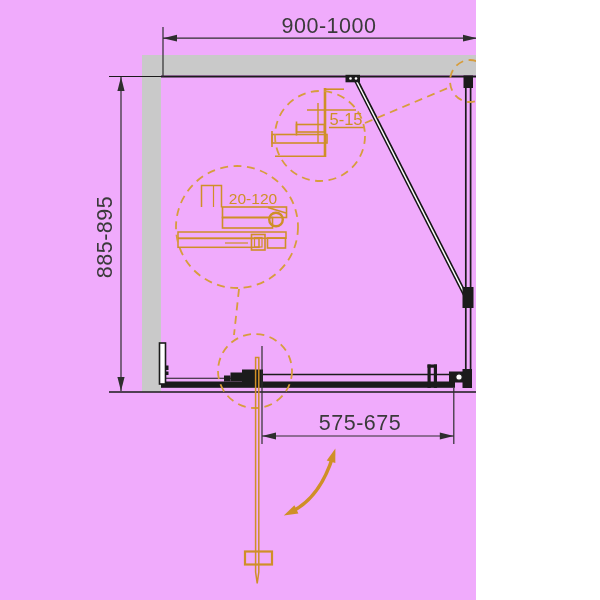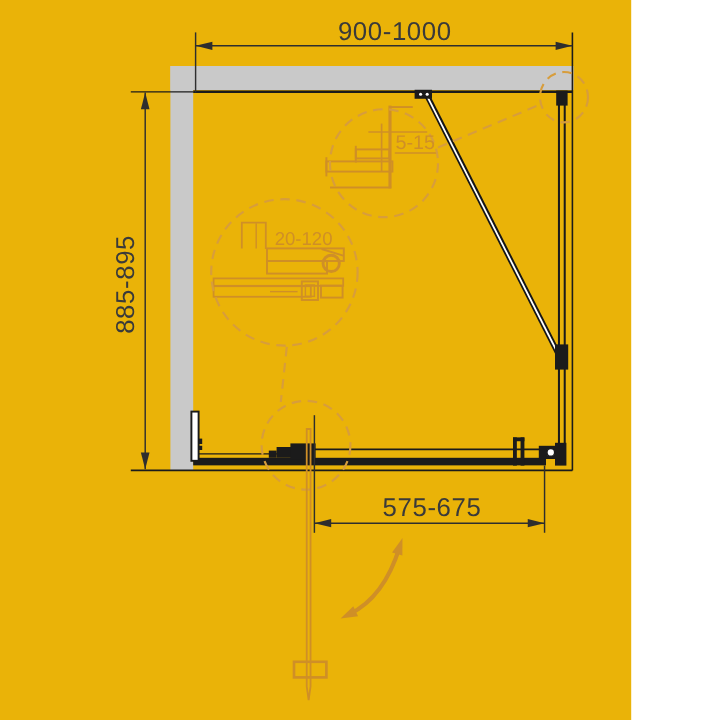--- a/index.html
+++ b/index.html
@@ -3,21 +3,21 @@
 <meta charset="utf-8">
 <style>
   :root{
     --accent:#cf8f27;
     --dash:#d79d3c;
     --wall:#c9c9c9;
     --ink:#1b1b1b;
     --dimtext:#3a3a3a;
   }
   html,body{margin:0;padding:0;background:#fff;}
-  .stage{width:526px;height:600px;background:#eab308;position:relative;overflow:hidden;}
+  .stage{width:476px;height:600px;background:#f0abfc;position:relative;overflow:hidden;}
   svg{display:block;}
   text{font-family:"Liberation Sans","DejaVu Sans",sans-serif;}
   .dim-label{font-size:21.5px;fill:var(--dimtext);letter-spacing:.5px;}
   .detail-label-big{font-size:16.5px;fill:var(--accent);}
   .detail-label-mid{font-size:15.5px;fill:var(--accent);}
   .blk{stroke:var(--ink);}
   .dimline{stroke:#2e2e2e;stroke-width:1.2;}
   .dimarrow{fill:#2e2e2e;}
   .org{stroke:var(--accent);fill:none;}
   .orgfill{fill:var(--accent);}

